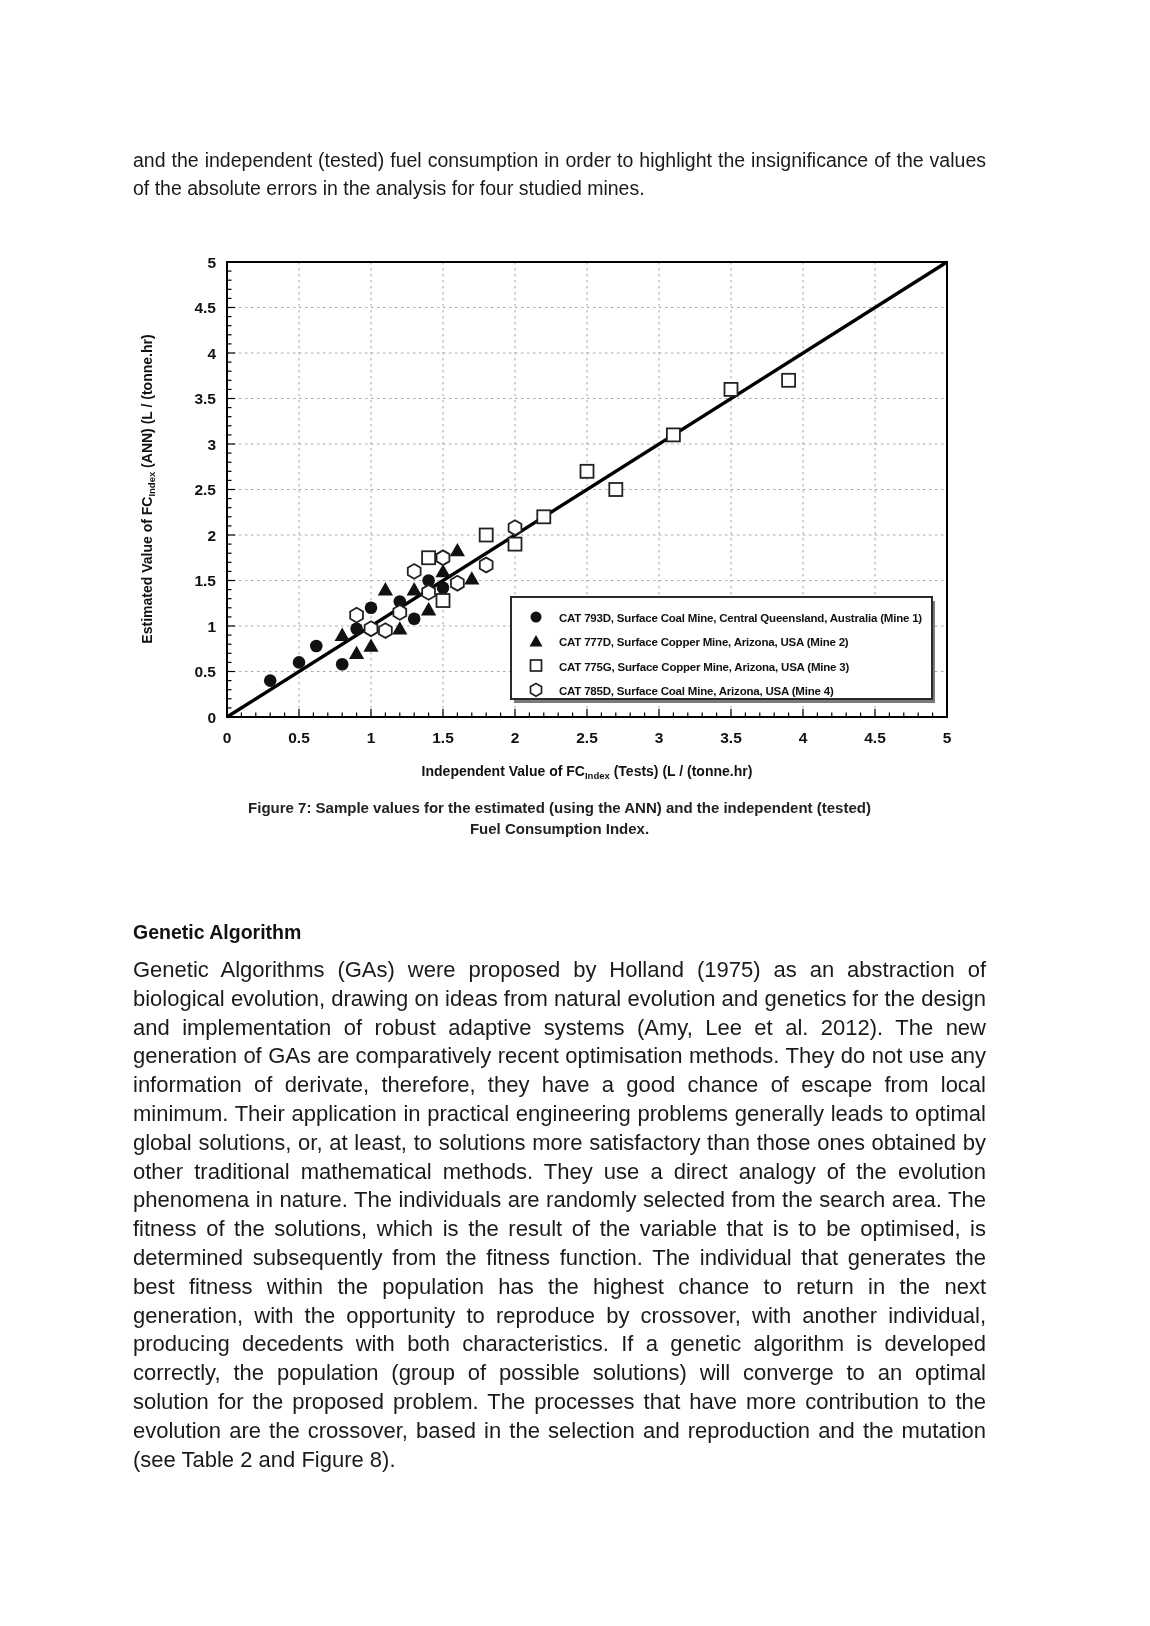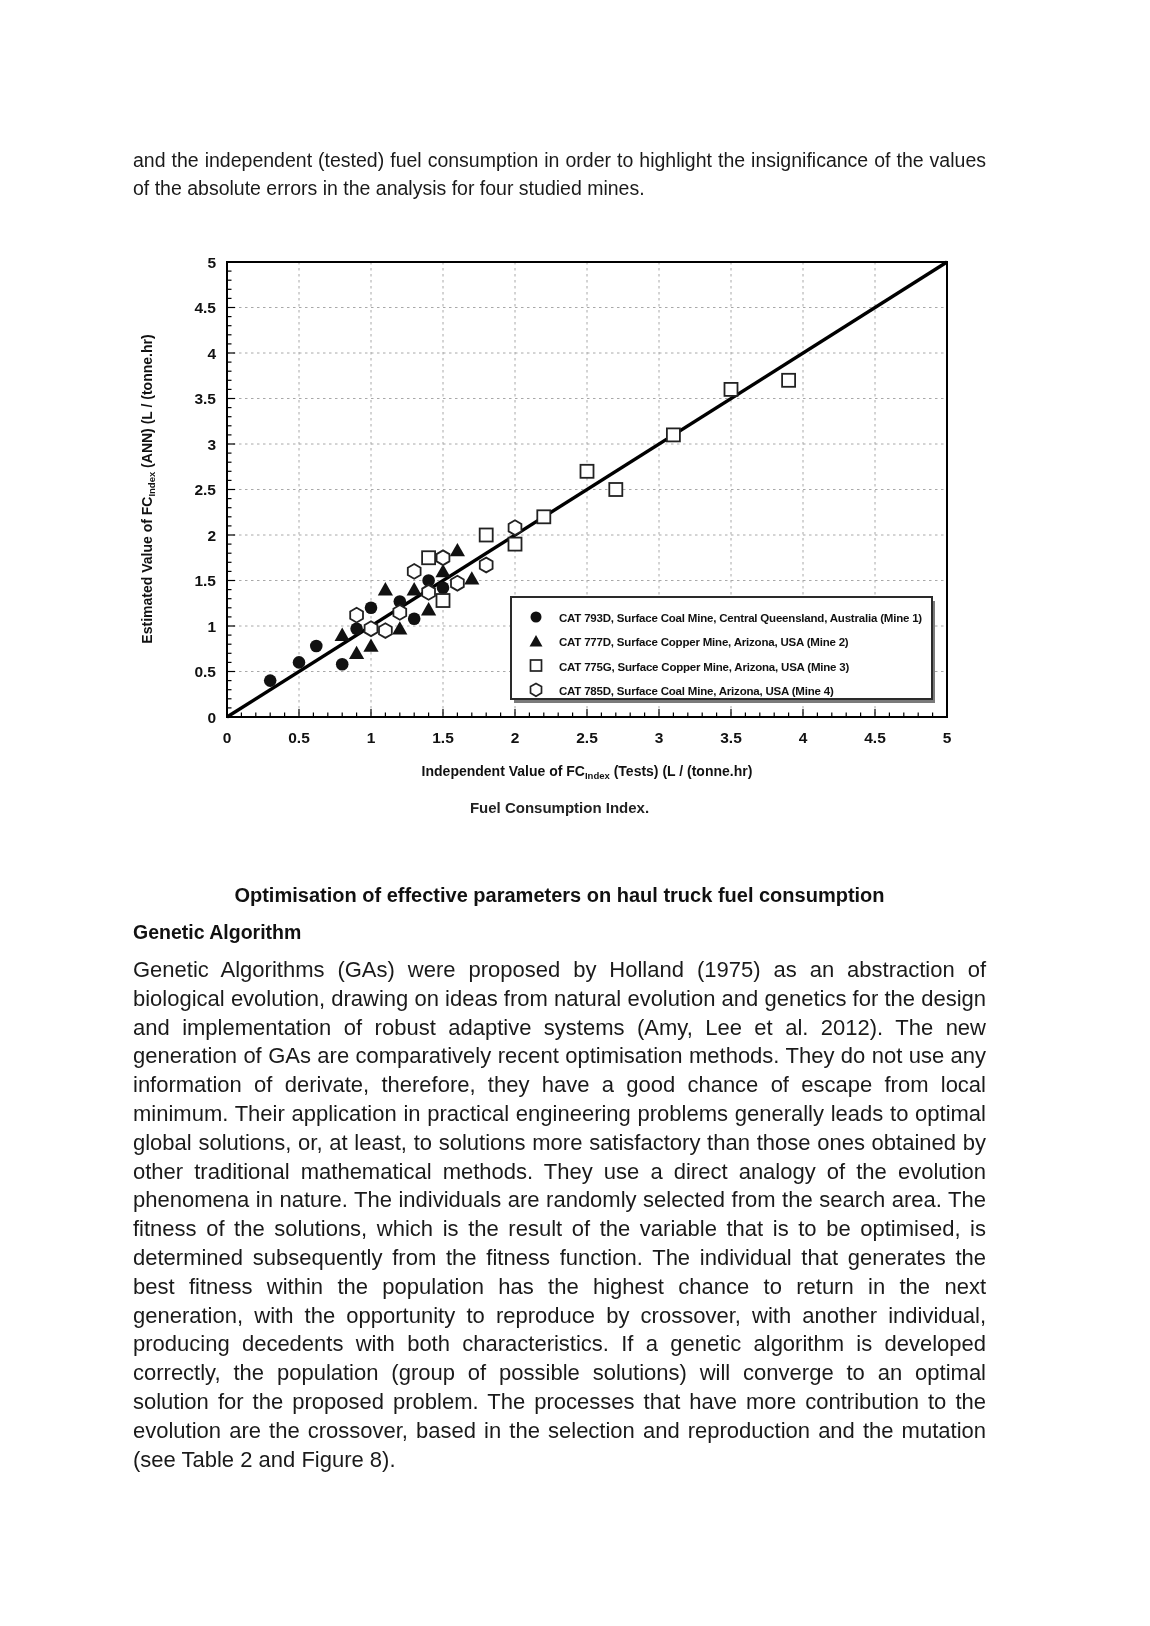--- a/index.html
+++ b/index.html
@@ -253,21 +253,21 @@
         <rect x="450.5" y="425" width="11" height="11" fill="#fff" stroke="#222" stroke-width="1.7"></rect>
         <text class="leglab" x="479" y="435.5">CAT 775G, Surface Copper Mine, Arizona, USA (Mine 3)</text>
 
         <polygon points="456,448.4 461.5,451.6 461.5,458 456,461.2 450.5,458 450.5,451.6" fill="#fff" stroke="#222" stroke-width="1.7"></polygon>
         <text class="leglab" x="479" y="459.5">CAT 785D, Surface Coal Mine, Arizona, USA (Mine 4)</text>
       </g>
     </svg>
   </div>
 
   <div class="caption">
+    <div>Figure 7: Sample values for the estimated (using the ANN) and the independent (tested)</div>
     <div>Fuel Consumption Index.</div>
   </div>
 
-  <div class="h1">Optimisation of effective parameters on haul truck fuel consumption</div>
   <div class="h2">Genetic Algorithm</div>
 
   <div class="body-text">Genetic Algorithms (GAs) were proposed by Holland (1975) as an abstraction of biological evolution, drawing on ideas from natural evolution and genetics for the design and implementation of robust adaptive systems (Amy, Lee et al. 2012). The new generation of GAs are comparatively recent optimisation methods. They do not use any information of derivate, therefore, they have a good chance of escape from local minimum. Their application in practical engineering problems generally leads to optimal global solutions, or, at least, to solutions more satisfactory than those ones obtained by other traditional mathematical methods. They use a direct analogy of the evolution phenomena in nature. The individuals are randomly selected from the search area. The fitness of the solutions, which is the result of the variable that is to be optimised, is determined subsequently from the fitness function. The individual that generates the best fitness within the population has the highest chance to return in the next generation, with the opportunity to reproduce by crossover, with another individual, producing decedents with both characteristics. If a genetic algorithm is developed correctly, the population (group of possible solutions) will converge to an optimal solution for the proposed problem. The processes that have more contribution to the evolution are the crossover, based in the selection and reproduction and the mutation (see Table 2 and Figure 8).</div>
 
 </div>
 
 </body></html>

